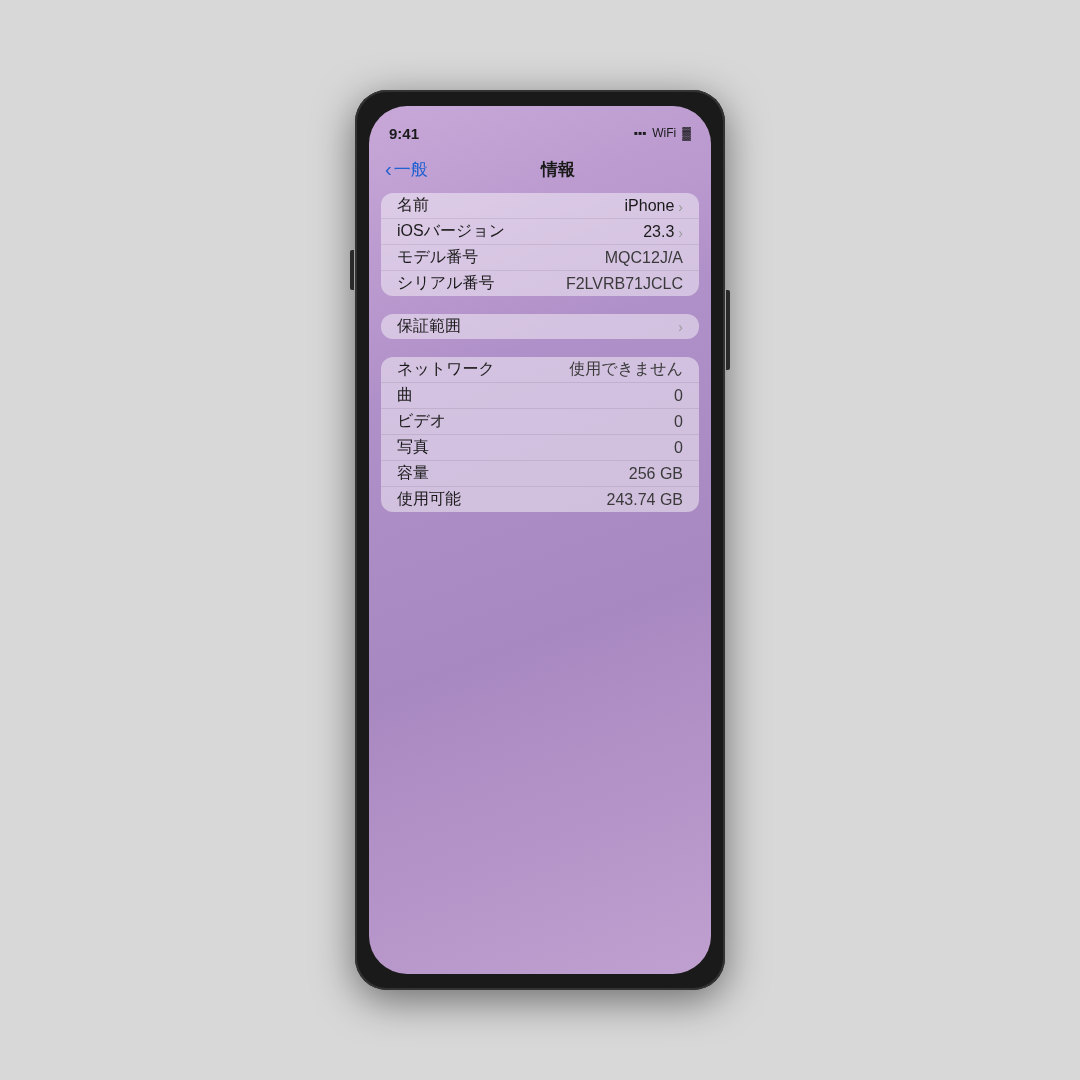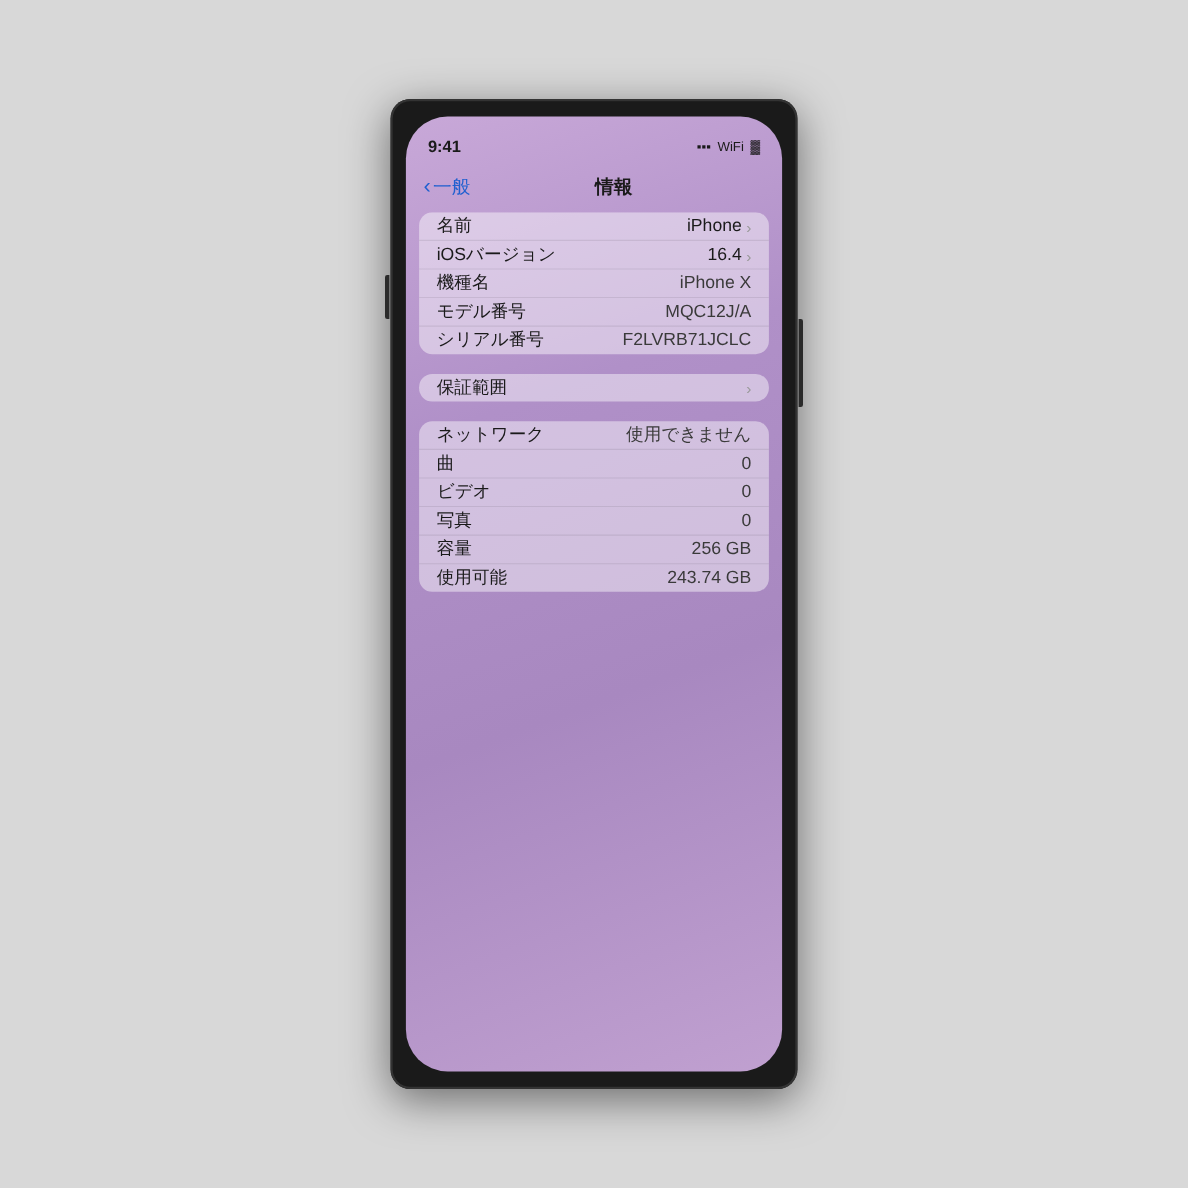--- a/index.html
+++ b/index.html
@@ -12,21 +12,21 @@
       align-items: center;
       justify-content: center;
       font-family: -apple-system, 'Hiragino Sans', 'Yu Gothic', sans-serif;
       overflow: hidden;
     }
 
     .phone-outer {
       width: 370px;
       height: 900px;
       background: #1a1a1a;
-      border-radius: 18px;
+      border-radius: 32px;
       display: flex;
       align-items: center;
       justify-content: center;
       box-shadow: 0 10px 40px rgba(0,0,0,0.5), inset 0 0 0 2px #333;
       position: relative;
     }
 
     
     .phone-outer::before {
       content: '';
@@ -201,28 +201,22 @@
         <div class="row">
           <span class="row-label">名前</span>
           <div class="row-value link">
             <span>iPhone</span>
             <span class="chevron-right">›</span>
           </div>
         </div>
         <div class="row">
           <span class="row-label">iOSバージョン</span>
           <div class="row-value link">
-            <span>16.4</span>
+            <span>23.3</span>
             <span class="chevron-right">›</span>
-          </div>
-        </div>
-        <div class="row">
-          <span class="row-label">機種名</span>
-          <div class="row-value">
-            <span>iPhone X</span>
           </div>
         </div>
         <div class="row">
           <span class="row-label">モデル番号</span>
           <div class="row-value">
             <span>MQC12J/A</span>
           </div>
         </div>
         <div class="row">
           <span class="row-label">シリアル番号</span>

